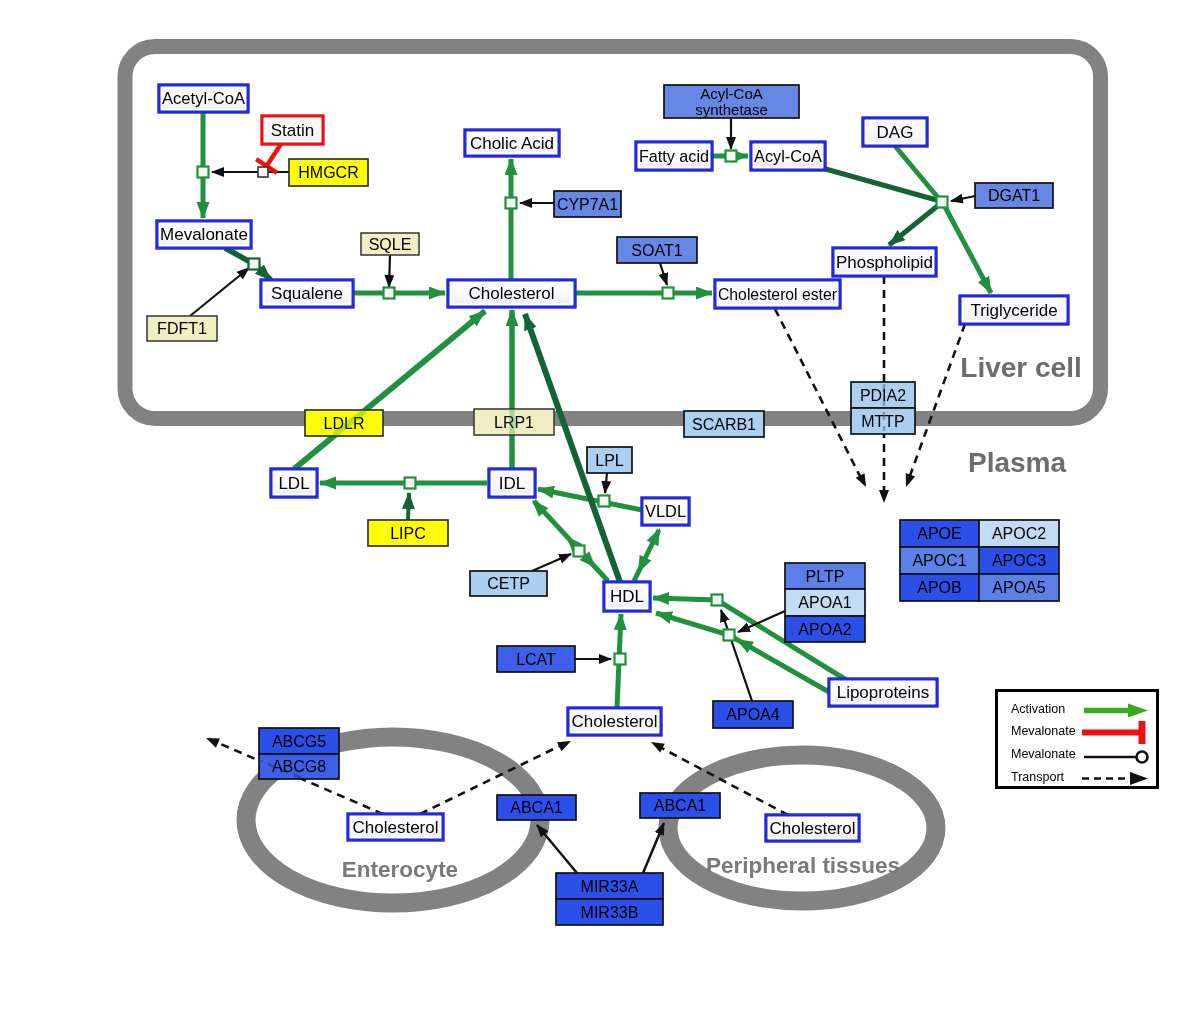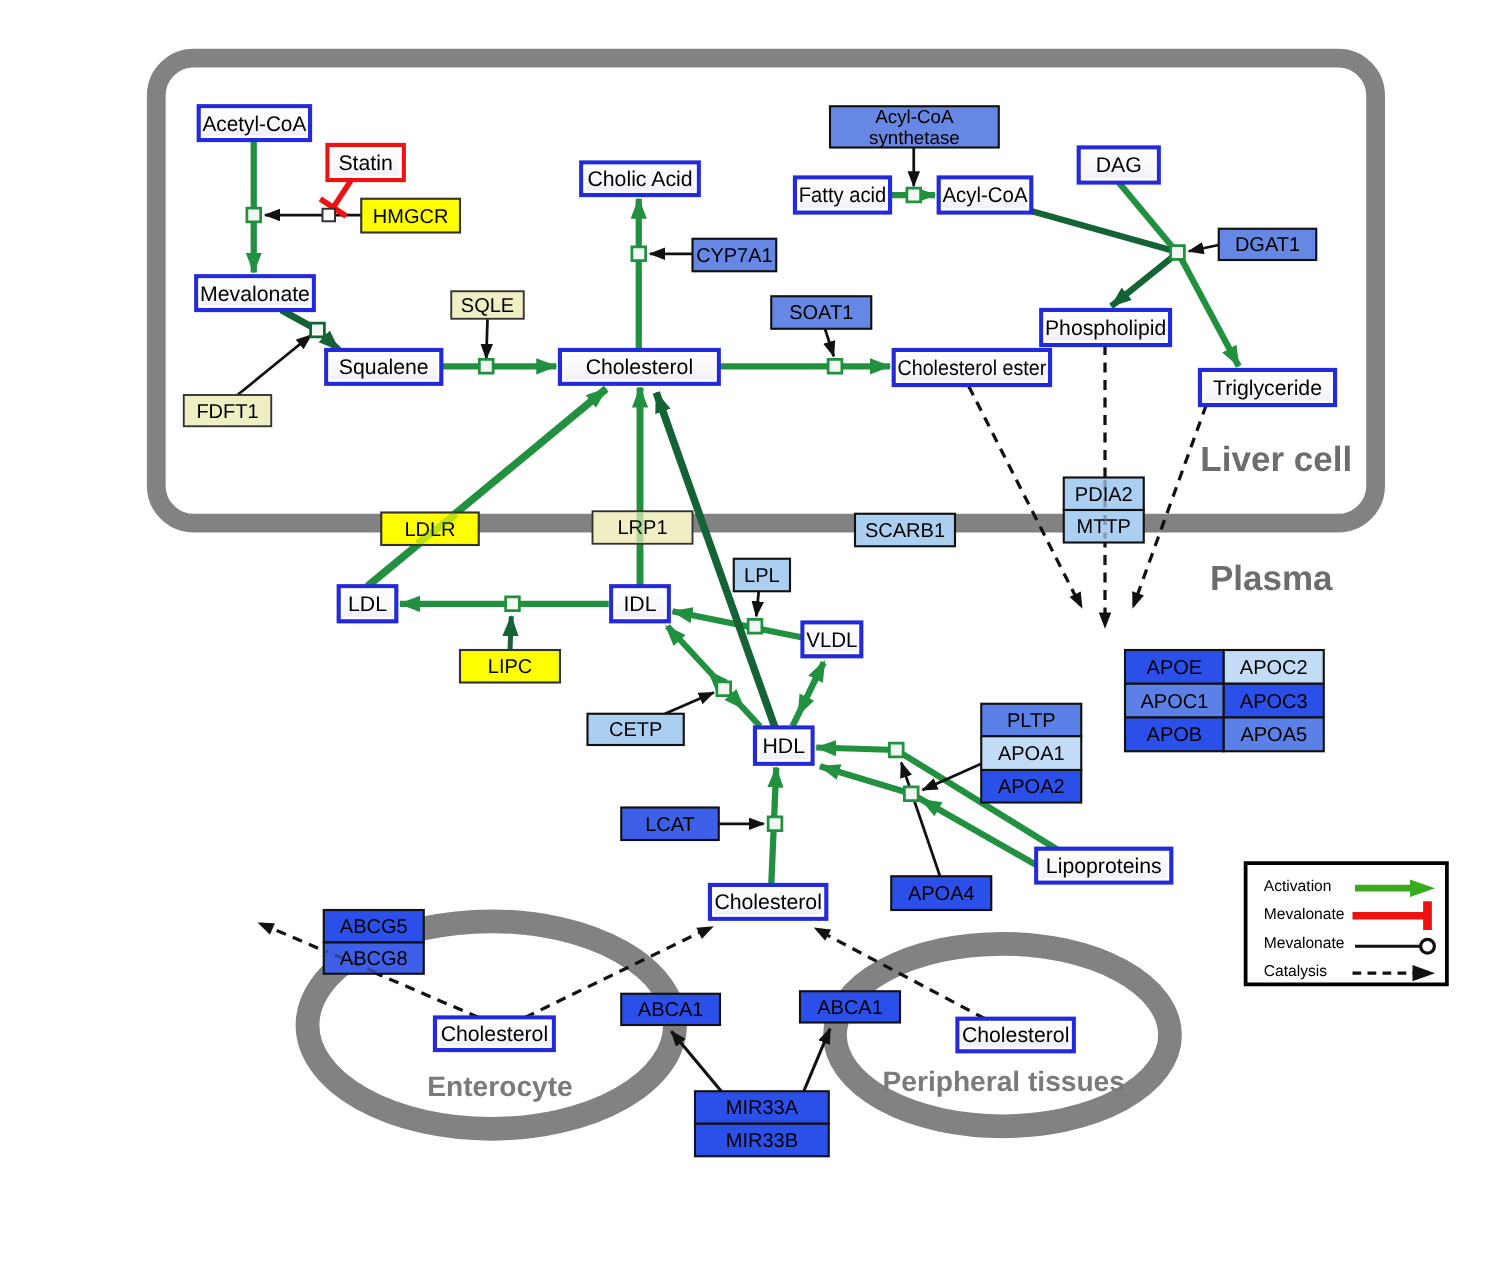--- a/index.html
+++ b/index.html
@@ -391,20 +391,20 @@
     </svg>
   </div>
   <div class="legend-row" style="top:52px">
     <span class="legend-label">Mevalonate</span>
     <svg class="legend-sym" viewBox="0 0 72 23">
       <path d="M4,13 L56,13" stroke="#111" stroke-width="2.4" fill="none"></path>
       <circle cx="62" cy="13" r="5.5" stroke="#111" stroke-width="2.6" fill="#fff"></circle>
     </svg>
   </div>
   <div class="legend-row" style="top:75px">
-    <span class="legend-label">Catalysis</span>
+    <span class="legend-label">Transport</span>
     <svg class="legend-sym" viewBox="0 0 72 23">
       <path d="M2,11.5 L52,11.5" stroke="#111" stroke-width="2.6" stroke-dasharray="7 5" fill="none"></path>
       <path d="M68,11.5 L50,18 L50,5 Z" fill="#111"></path>
     </svg>
   </div>
 </div>
 </div>
 
 </body></html>

